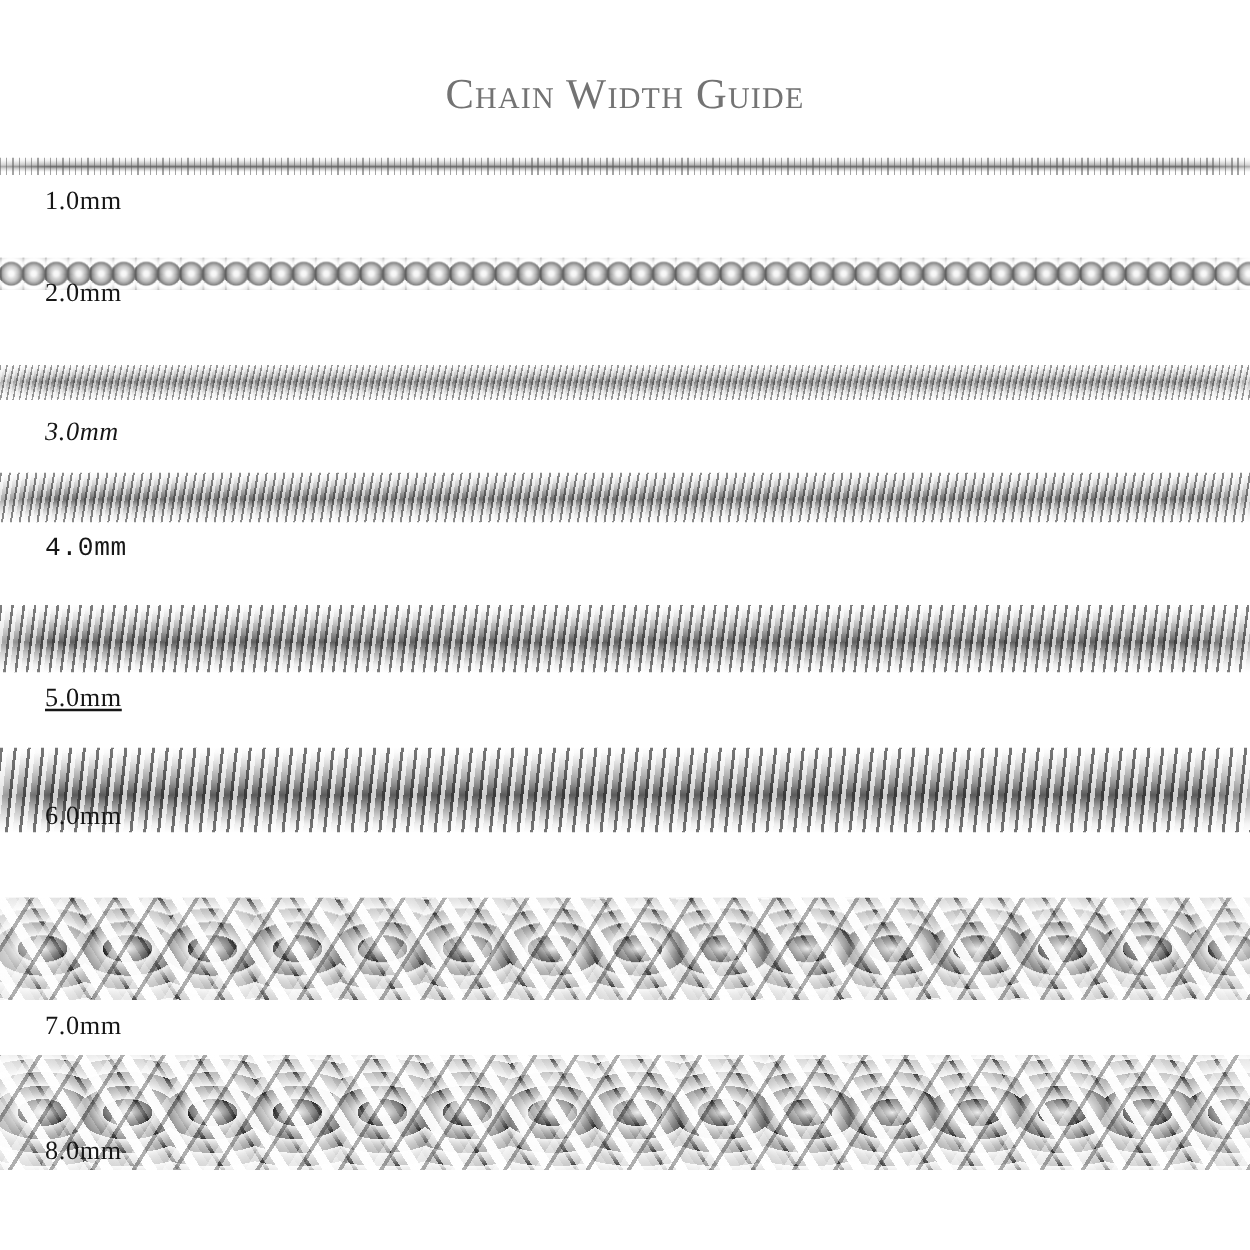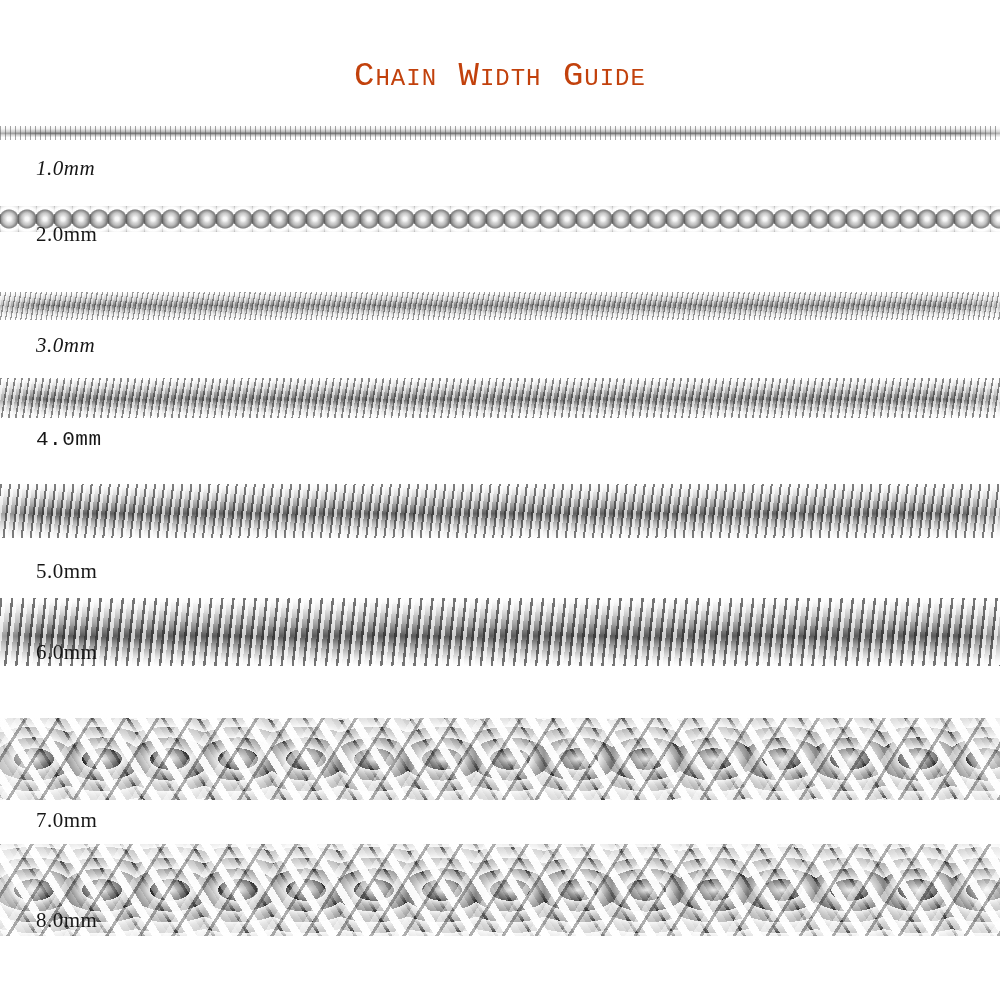--- a/index.html
+++ b/index.html
@@ -14,24 +14,24 @@
     font-family: "Liberation Serif", serif;
     overflow: hidden;
   }
 
   #page-title {
     position: absolute;
     top: 16px;
     left: 0;
     width: 1000px;
     text-align: center;
-    font-family: Liberation Mono, monospace;
+    font-family: Liberation Serif, serif;
     font-size: 34px;
     letter-spacing: 1px;
-    color: #c2410c;
+    color: #737373;
     font-variant: small-caps;
     font-weight: normal;
     margin-top: 41px;
   }
 
   .chain-row {
     position: absolute;
     left: 0;
     width: 1000px;
   }
@@ -249,21 +249,21 @@
 <body>
 
 <h1 id="page-title">Chain Width Guide</h1>
 
 <div id="chain-list"></div>
 
 <div class="chain-row">
     <div class="chain-strip c1" style="top: 126px; height: 14px;">
       <div class="edge-fade"></div>
     </div>
-    <div class="chain-label" style="top: 156px; font-style: italic;">1.0mm</div>
+    <div class="chain-label" style="top: 148px;">1.0mm</div>
   </div>
 <div class="chain-row">
     <div class="chain-strip c2" style="top: 206px; height: 26px;">
       <div class="edge-fade"></div>
     </div>
     <div class="chain-label" style="top: 222px;">2.0mm</div>
   </div>
 <div class="chain-row">
     <div class="chain-strip c3" style="top: 292px; height: 28px;">
       <div class="edge-fade"></div>
@@ -273,21 +273,21 @@
 <div class="chain-row">
     <div class="chain-strip c4" style="top: 378px; height: 40px;">
       <div class="edge-fade"></div>
     </div>
     <div class="chain-label" style="top: 428px; font-family: Liberation Mono, monospace;">4.0mm</div>
   </div>
 <div class="chain-row">
     <div class="chain-strip c5" style="top: 484px; height: 54px;">
       <div class="edge-fade"></div>
     </div>
-    <div class="chain-label" style="top: 559px;">5.0mm</div>
+    <div class="chain-label" style="top: 546px; text-decoration: underline;">5.0mm</div>
   </div>
 <div class="chain-row">
     <div class="chain-strip c6" style="top: 598px; height: 68px;">
       <div class="edge-fade"></div>
     </div>
     <div class="chain-label" style="top: 640px;">6.0mm</div>
   </div>
 <div class="chain-row">
     <div class="chain-strip rope" style="top: 718px; height: 82px;">
       <div class="edge-fade"></div>

